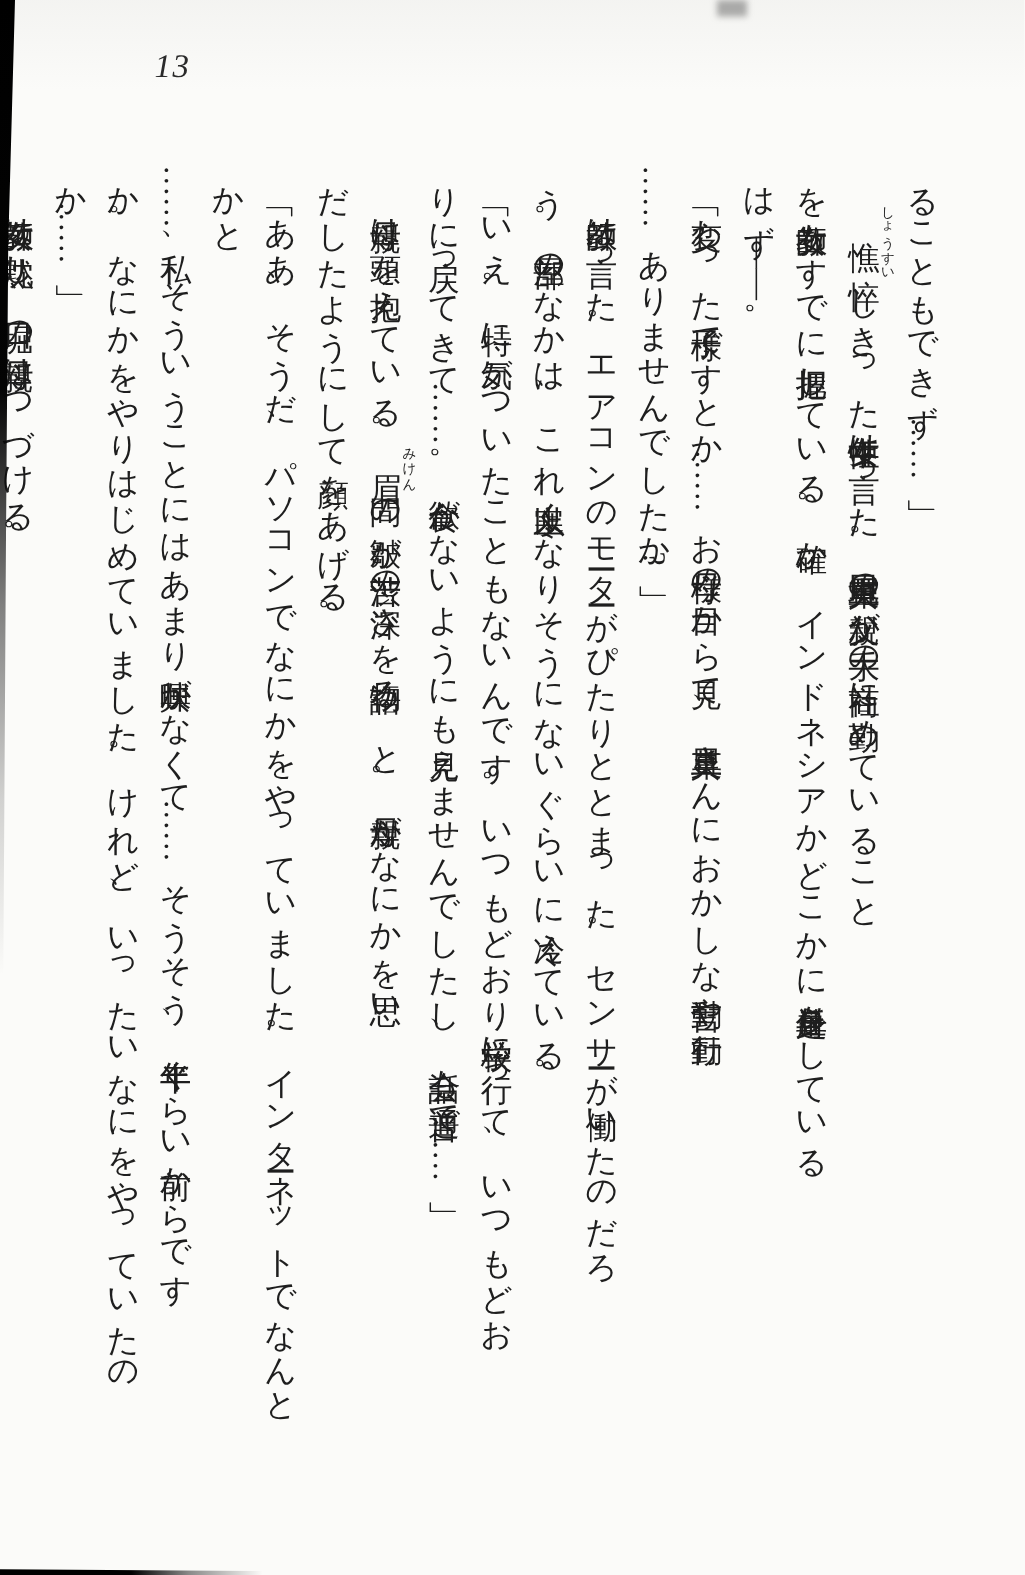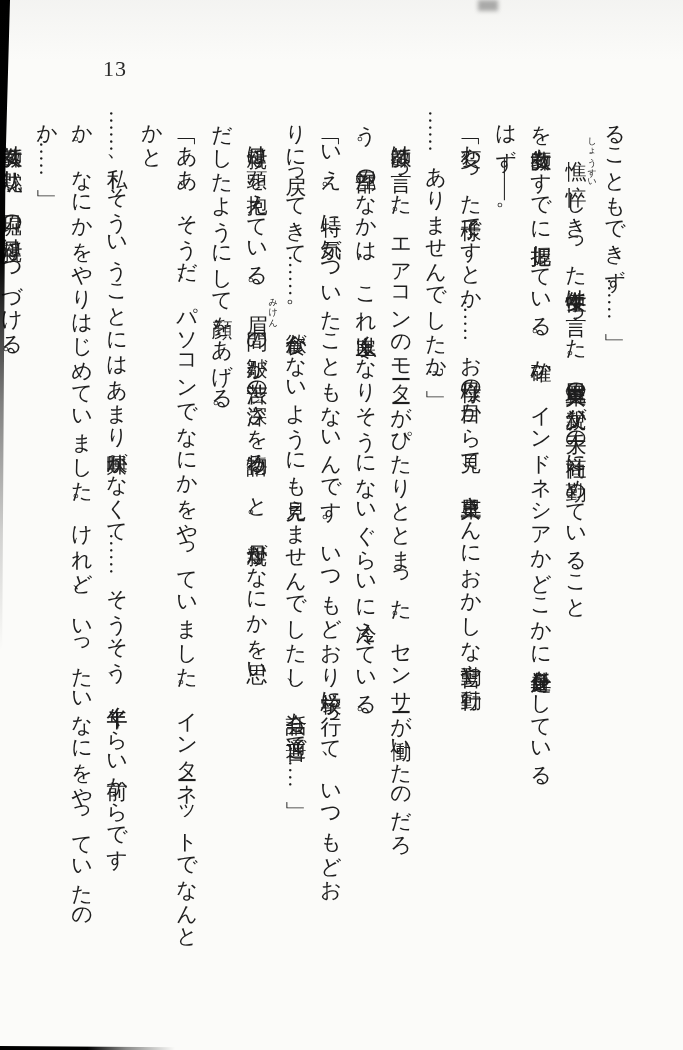--- a/index.html
+++ b/index.html
@@ -17,22 +17,23 @@
     position: relative;
     width: 683px;
     height: 1050px;
     background:
       linear-gradient(to bottom, rgba(210,210,206,0.18), rgba(210,210,206,0.0) 60px),
       var(--paper, #fbfbf9);
   }
   .page-number {
     position: absolute;
     left: 103px;
-    top: 56px;
+    top: 31px;
     font-size: 22px;
+    font-style: italic;
     color: #2a2a2a;
     letter-spacing: 1px;
   }
   .text-block {
     position: absolute;
     top: 110px;
     right: 51px;
     height: 845px;
     writing-mode: vertical-rl;
     text-orientation: mixed;

